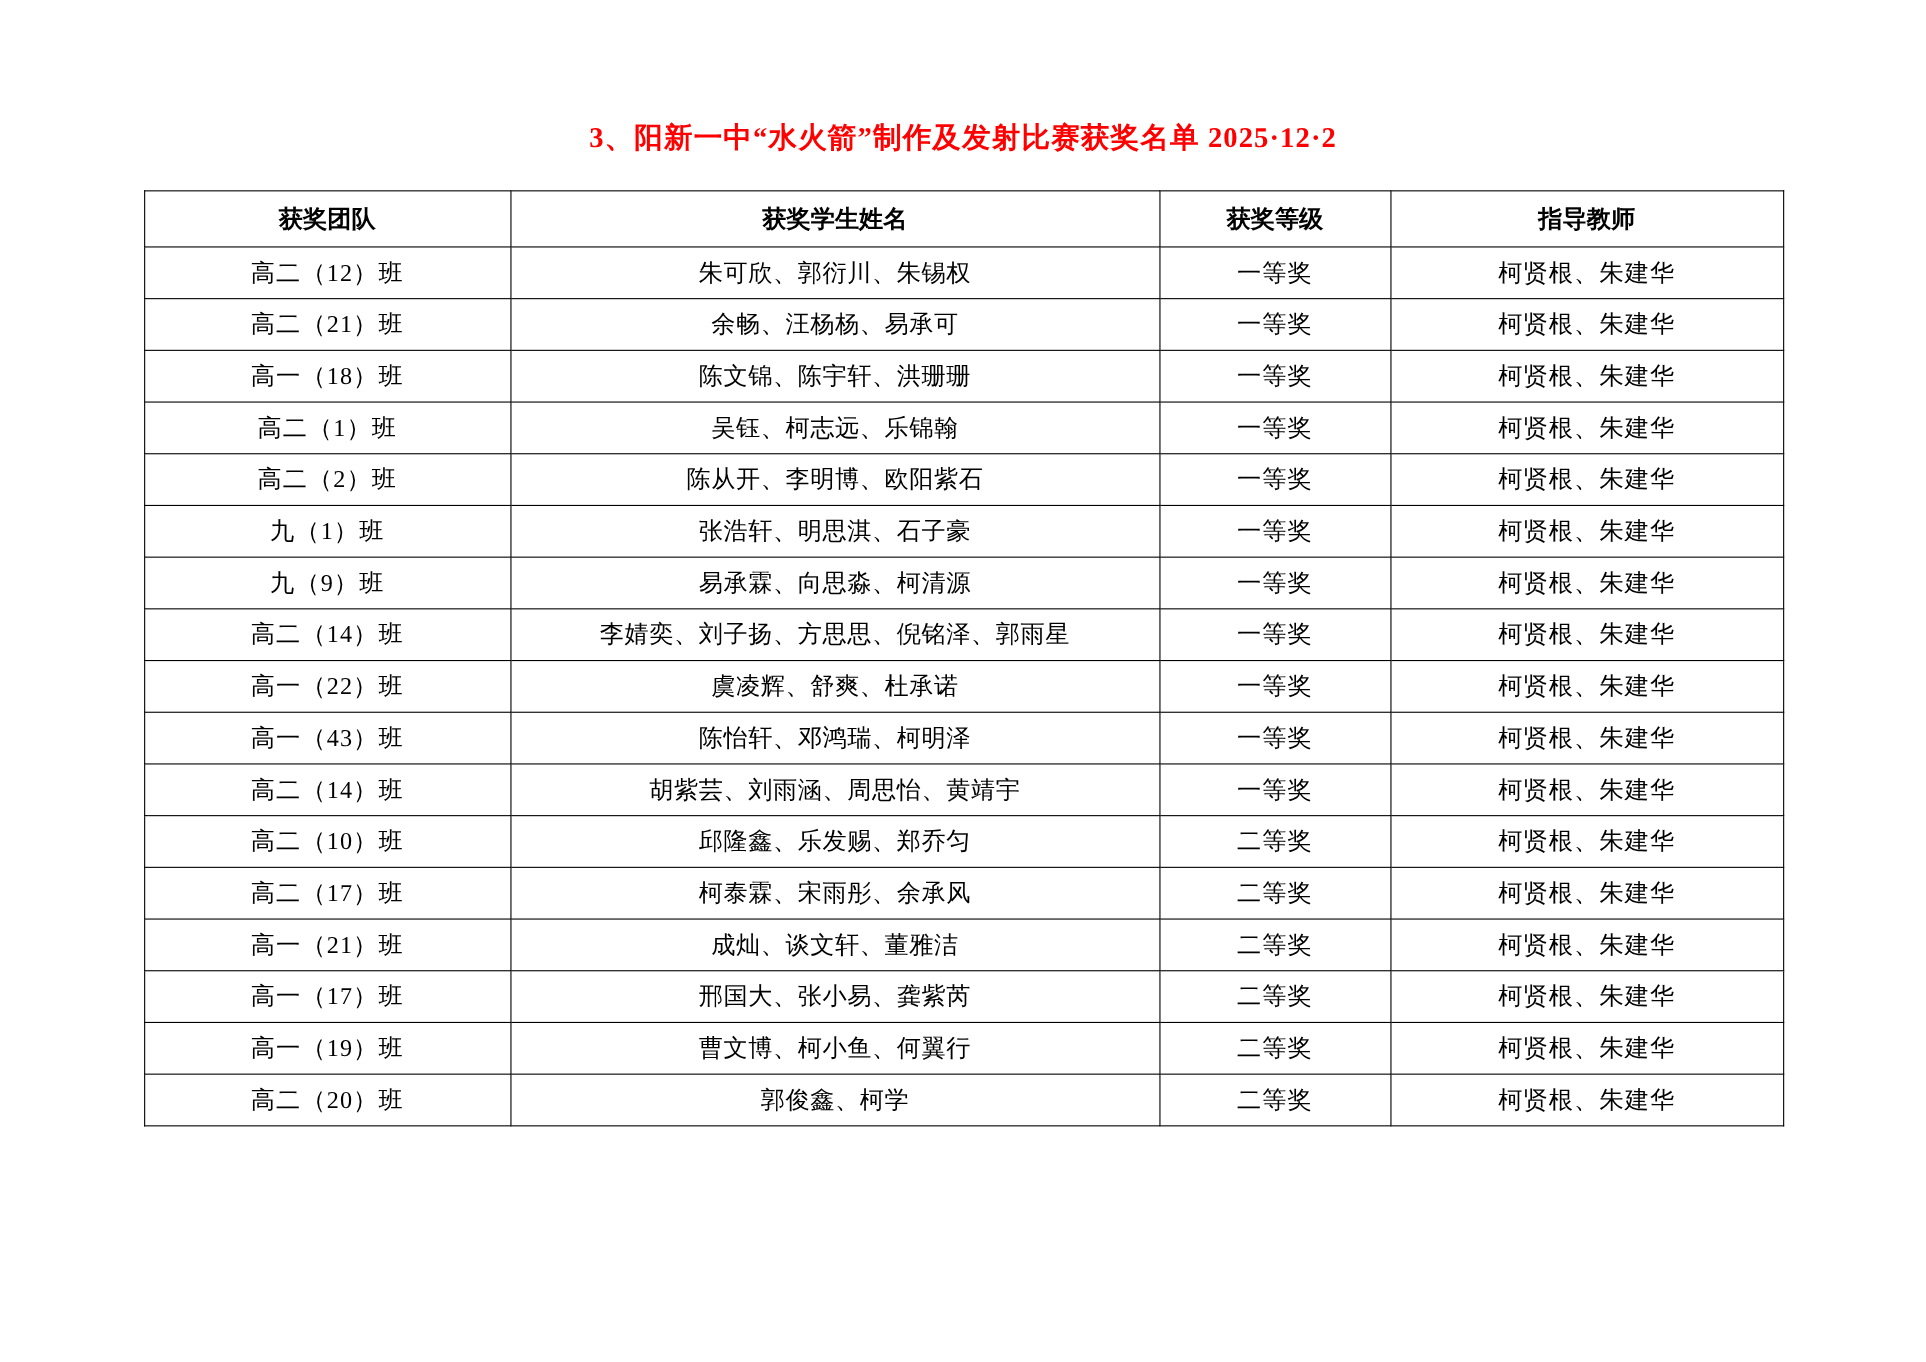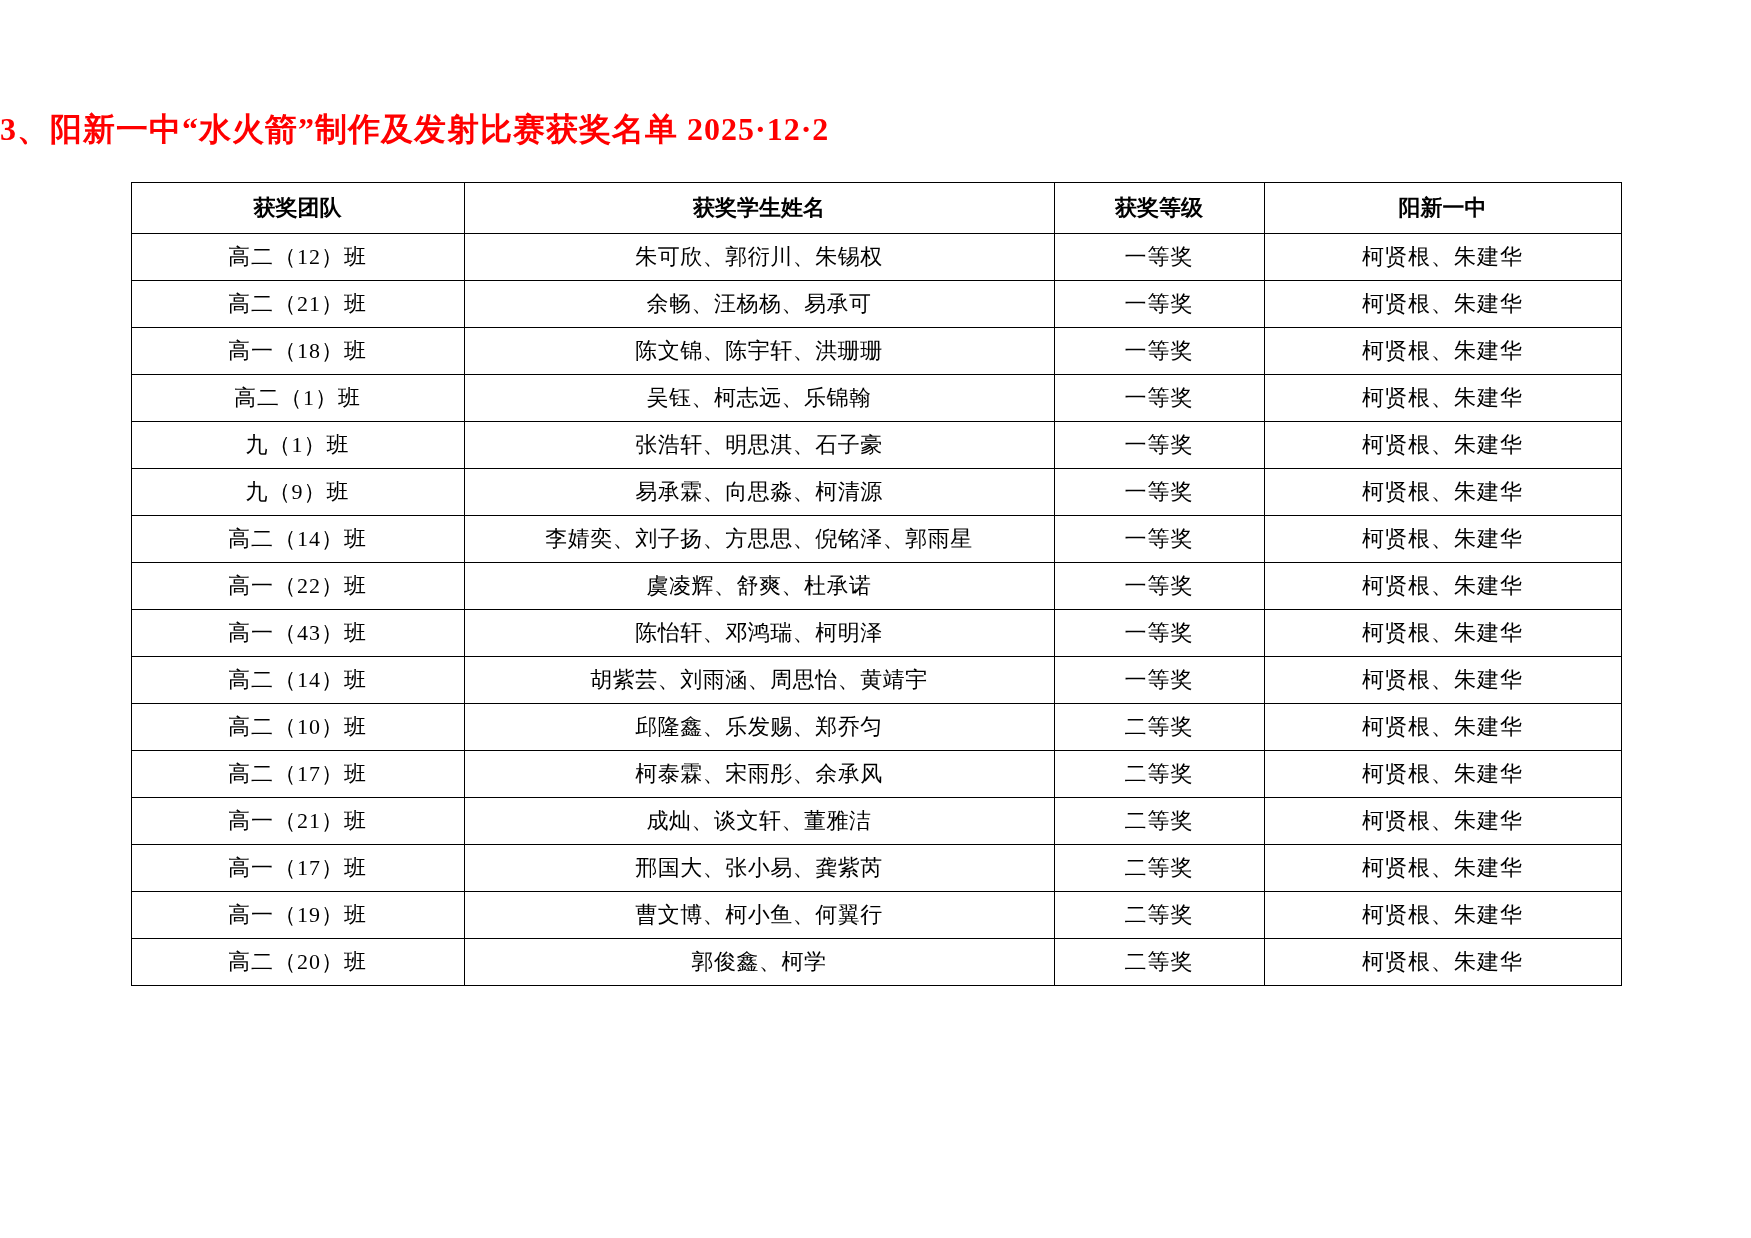--- a/index.html
+++ b/index.html
@@ -14,22 +14,23 @@
     color: #000000;
     overflow: hidden;
   }
   .page {
     position: relative;
     width: 1751px;
     height: 1238px;
     box-sizing: border-box;
   }
   .doc-title {
+    text-align: center;
     color: #ff0000;
-    font-size: 32px;
+    font-size: 26px;
     font-weight: bold;
     letter-spacing: 1px;
     margin: 0;
     padding-top: 108px;
     padding-bottom: 0;
     font-family: "Liberation Serif", "DejaVu Serif", serif;
   }
   .table-wrap {
     margin: 30px auto 0 auto;
     width: 1490px;
@@ -77,21 +78,21 @@
         <col class="c-team">
         <col class="c-names">
         <col class="c-level">
         <col class="c-teacher">
       </colgroup>
       <thead>
         <tr>
           <th>获奖团队</th>
           <th>获奖学生姓名</th>
           <th>获奖等级</th>
-          <th>阳新一中</th>
+          <th>指导教师</th>
         </tr>
       </thead>
       <tbody id="table-body">
           <tr>
             <td class="team">高二（12）班</td>
             <td class="names">朱可欣、郭衍川、朱锡权</td>
             <td class="level">一等奖</td>
             <td class="teacher">柯贤根、朱建华</td>
           </tr>
           <tr>
@@ -106,20 +107,26 @@
             <td class="level">一等奖</td>
             <td class="teacher">柯贤根、朱建华</td>
           </tr>
           <tr>
             <td class="team">高二（1）班</td>
             <td class="names">吴钰、柯志远、乐锦翰</td>
             <td class="level">一等奖</td>
             <td class="teacher">柯贤根、朱建华</td>
           </tr>
           <tr>
+            <td class="team">高二（2）班</td>
+            <td class="names">陈从开、李明博、欧阳紫石</td>
+            <td class="level">一等奖</td>
+            <td class="teacher">柯贤根、朱建华</td>
+          </tr>
+          <tr>
             <td class="team">九（1）班</td>
             <td class="names">张浩轩、明思淇、石子豪</td>
             <td class="level">一等奖</td>
             <td class="teacher">柯贤根、朱建华</td>
           </tr>
           <tr>
             <td class="team">九（9）班</td>
             <td class="names">易承霖、向思淼、柯清源</td>
             <td class="level">一等奖</td>
             <td class="teacher">柯贤根、朱建华</td>

